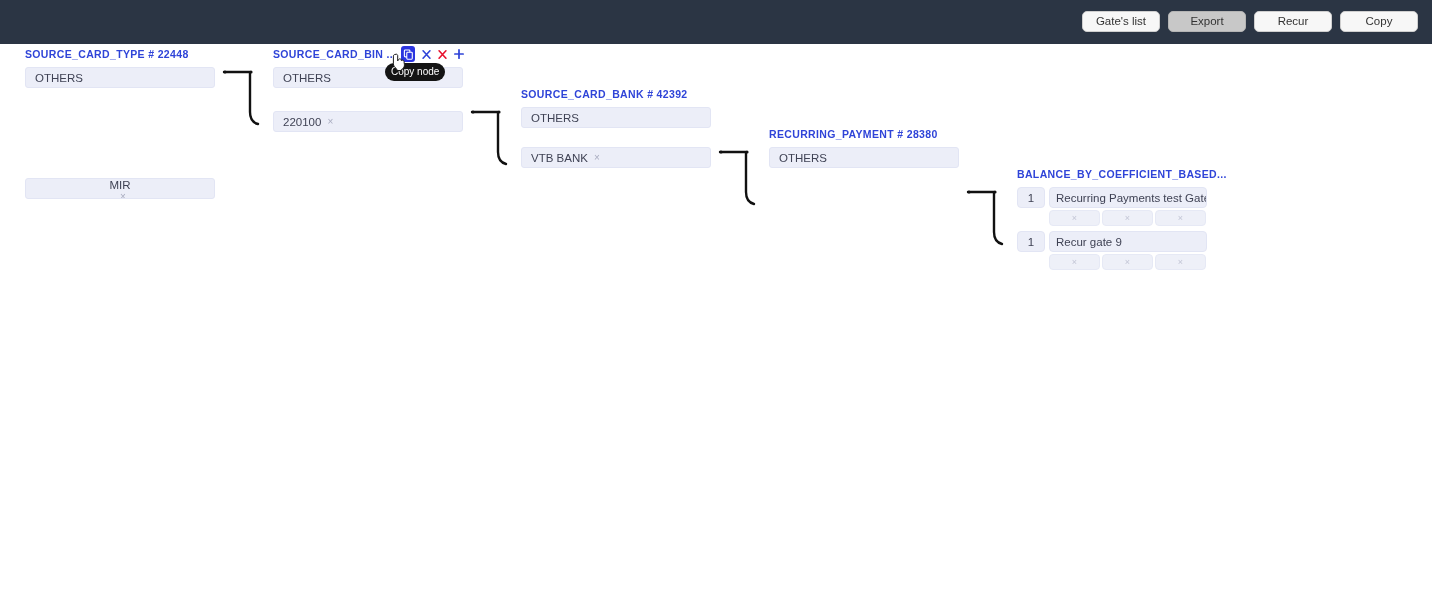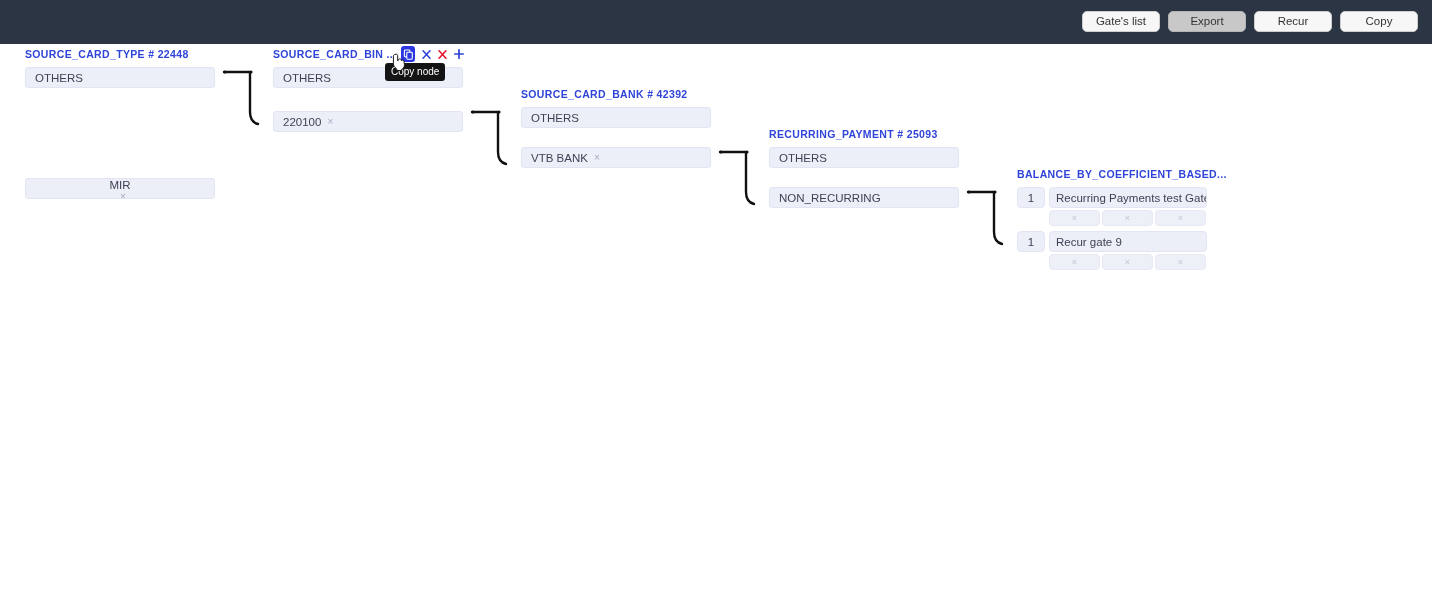--- a/index.html
+++ b/index.html
@@ -109,21 +109,21 @@
     z-index: 30;
   }
   .tooltip {
     position: absolute;
     left: -8px; top: 17px;
     background: #141414;
     color: #ffffff;
     font-size: 10px;
     line-height: 12px;
     padding: 3px 6px;
-    border-radius: 3px;
+    border-radius: 9px;
     white-space: nowrap;
     z-index: 25;
   }
 
   
   .chip {
     background: #eceef8;
     border: 1px solid #e2e5f4;
     border-radius: 3px;
     height: 21px;
@@ -293,27 +293,24 @@
       <span>OTHERS</span>
     </div>
     <div class="chip" style="width:190px; margin-top:19px;align-items:center;">
       <span>VTB BANK</span>
       <span class="x">×</span>
     </div>
   </div>
 
   <div class="col" style="left:769px; top:82px; width:192px;">
     <div class="col-head">
-      <span class="col-title">RECURRING_PAYMENT # 25093</span>
+      <span class="col-title">RECURRING_PAYMENT # 28380</span>
     </div>
     <div class="chip" style="width:190px; margin-top:5px;">
       <span>OTHERS</span>
-    </div>
-    <div class="chip" style="width:190px; margin-top:19px;">
-      <span>NON_RECURRING</span>
     </div>
   </div>
 
   <div class="col" style="left:1017px; top:122px; width:195px;">
     <div class="col-head">
       <span class="col-title">BALANCE_BY_COEFFICIENT_BASED...</span>
     </div>
 
     <div class="gate-row" style="margin-top:5px;">
       <div class="gate-weight">1</div>

